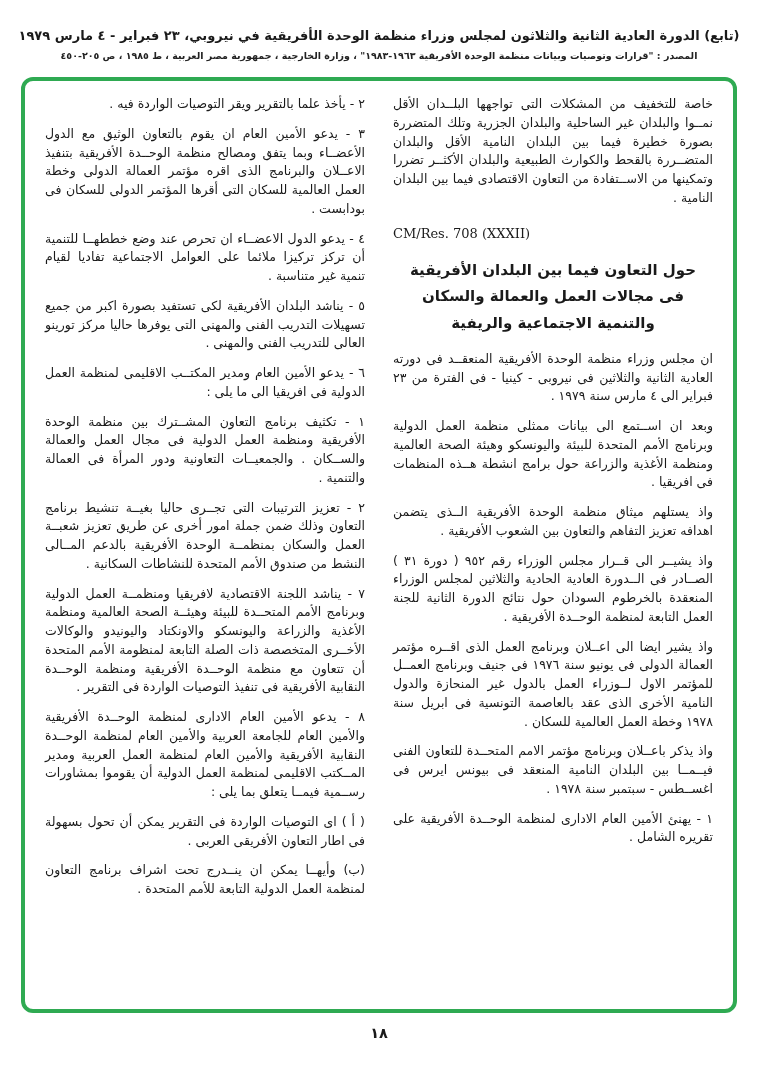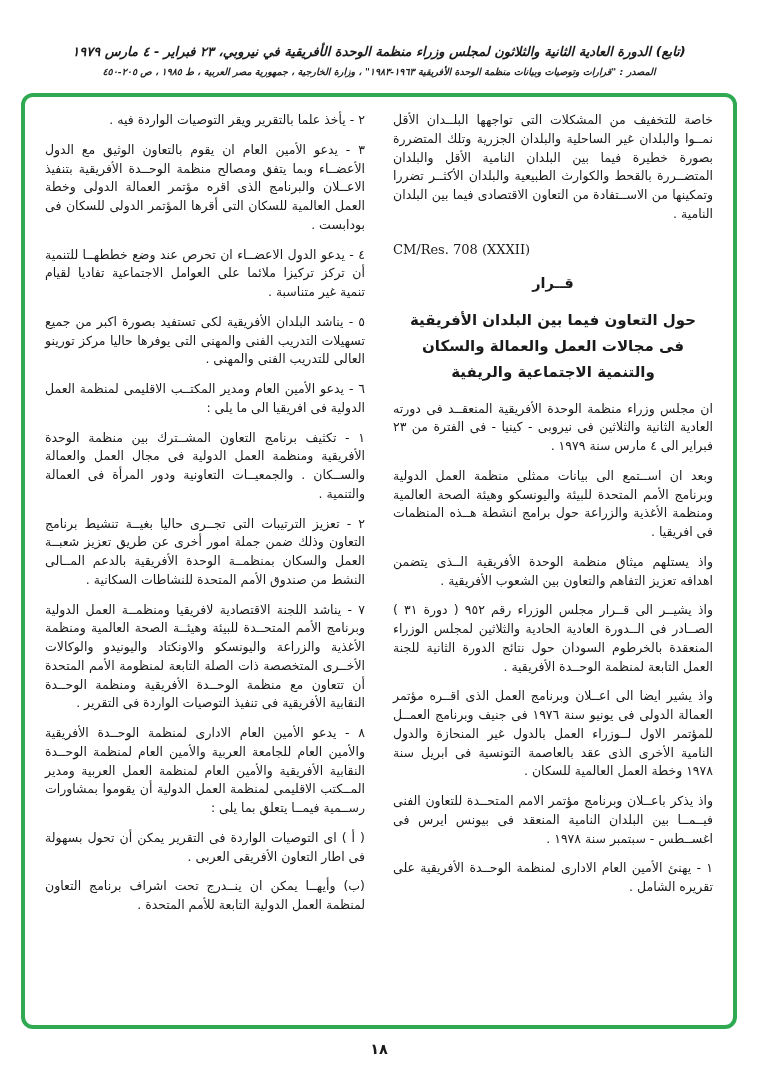--- a/index.html
+++ b/index.html
@@ -10,22 +10,21 @@
     width: 758px;
     height: 1078px;
     background: #ffffff;
     font-family: "DejaVu Sans", "Liberation Sans", sans-serif;
     color: #1a1a1a;
     overflow: hidden;
   }
   .header {
     direction: rtl;
     text-align: center;
-    padding-top: 44px;
-    font-style: italic;
+    padding-top: 28px;
   }
   .header-line1 {
     font-size: 13px;
     font-weight: bold;
     letter-spacing: 0.2px;
   }
   .header-line2 {
     font-size: 9.5px;
     font-weight: bold;
     margin-top: 7px;
@@ -96,21 +95,20 @@
     <div class="header-line1">(تابع) الدورة العادية الثانية والثلاثون لمجلس وزراء منظمة الوحدة الأفريقية في نيروبي، ٢٣ فبراير - ٤ مارس ١٩٧٩</div>
     <div class="header-line2">المصدر : "قرارات وتوصيات وبيانات منظمة الوحدة الأفريقية ١٩٦٣-١٩٨٣" ، وزارة الخارجية ، جمهورية مصر العربية ، ط ١٩٨٥ ، ص ٢٠٥-٤٥٠</div>
   </div>
 
   <div class="frame">
     <div class="columns">
 
       <div class="col">
         <p>خاصة للتخفيف من المشكلات التى تواجهها البلــدان الأقل نمــوا والبلدان غير الساحلية والبلدان الجزرية وتلك المتضررة بصورة خطيرة فيما بين البلدان النامية الأقل والبلدان المتضــررة بالقحط والكوارث الطبيعية والبلدان الأكثــر تضررا وتمكينها من الاســتفادة من التعاون الاقتصادى فيما بين البلدان النامية .</p>
         <div class="res-ref">CM/Res. 708 (XXXII)</div>
-        <div class="res-heading">قــرار</div>
         <div class="res-title">حول التعاون فيما بين البلدان الأفريقية فى مجالات العمل والعمالة والسكان والتنمية الاجتماعية والريفية</div>
         <p>ان مجلس وزراء منظمة الوحدة الأفريقية المنعقــد فى دورته العادية الثانية والثلاثين فى نيروبى - كينيا - فى الفترة من ٢٣ فبراير الى ٤ مارس سنة ١٩٧٩ .</p>
         <p>وبعد ان اســتمع الى بيانات ممثلى منظمة العمل الدولية وبرنامج الأمم المتحدة للبيئة واليونسكو وهيئة الصحة العالمية ومنظمة الأغذية والزراعة حول برامج انشطة هــذه المنظمات فى افريقيا .</p>
         <p>واذ يستلهم ميثاق منظمة الوحدة الأفريقية الــذى يتضمن اهدافه تعزيز التفاهم والتعاون بين الشعوب الأفريقية .</p>
         <p>واذ يشيــر الى قــرار مجلس الوزراء رقم ٩٥٢ ( دورة ٣١ ) الصــادر فى الــدورة العادية الحادية والثلاثين لمجلس الوزراء المنعقدة بالخرطوم السودان حول نتائج الدورة الثانية للجنة العمل التابعة لمنظمة الوحــدة الأفريقية .</p>
         <p>واذ يشير ايضا الى اعــلان وبرنامج العمل الذى اقــره مؤتمر العمالة الدولى فى يونيو سنة ١٩٧٦ فى جنيف وبرنامج العمــل للمؤتمر الاول لــوزراء العمل بالدول غير المنحازة والدول النامية الأخرى الذى عقد بالعاصمة التونسية فى ابريل سنة ١٩٧٨ وخطة العمل العالمية للسكان .</p>
         <p>واذ يذكر باعــلان وبرنامج مؤتمر الامم المتحــدة للتعاون الفنى فيــمــا بين البلدان النامية المنعقد فى بيونس ايرس فى اغســطس - سبتمبر سنة ١٩٧٨ .</p>
         <p>١ - يهنئ الأمين العام الادارى لمنظمة الوحــدة الأفريقية على تقريره الشامل .</p>
       </div>
 

